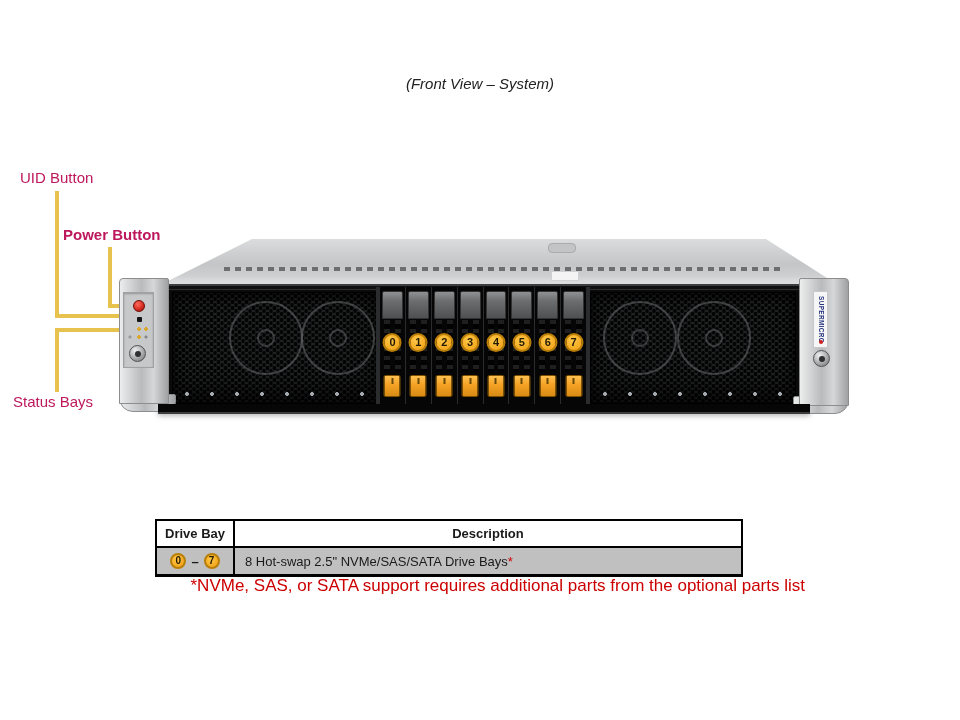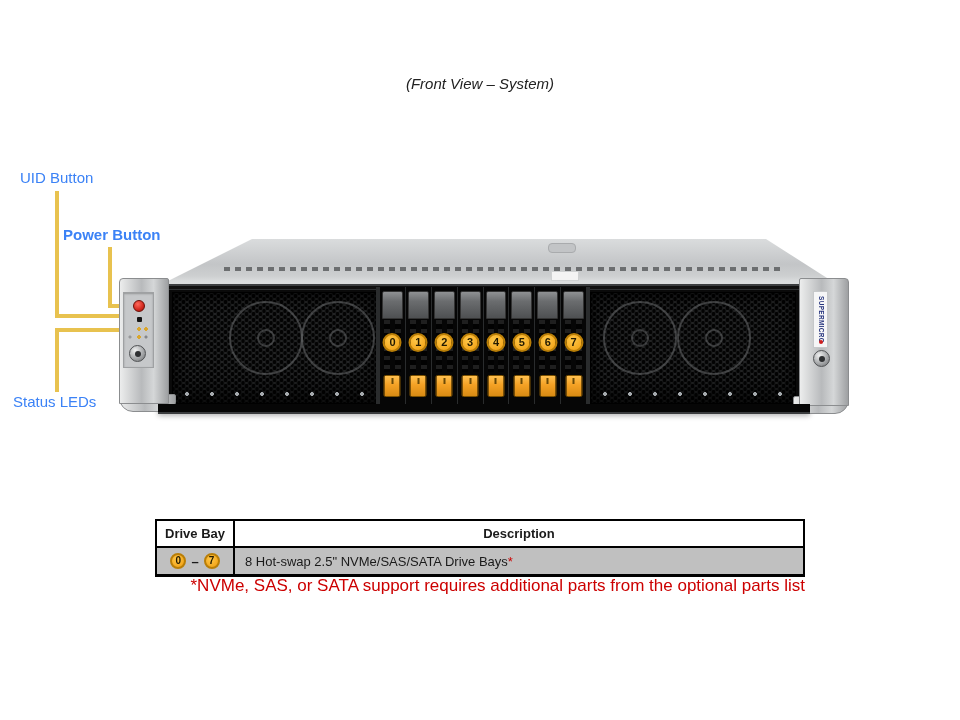--- a/index.html
+++ b/index.html
@@ -14,21 +14,21 @@
   }
   html,body{margin:0;padding:0;background:#fff;}
   .canvas{
     position:relative;width:960px;height:720px;overflow:hidden;background:#fff;
     font-family:"Liberation Sans",sans-serif;color:#1a1a1a;
   }
   .abs{position:absolute;}
 
   
   .title{left:0;top:75px;width:100%;text-align:center;font-style:italic;font-size:15px;color:#222;}
-  .callout{font-size:15px;color:#3b82f6;white-space:nowrap;}
+  .callout{font-size:15px;color:#be185d;white-space:nowrap;}
   .lbl-uid{left:20px;top:169px;}
   .lbl-power{left:63px;top:226px;font-weight:bold;}
   .lbl-status{left:13px;top:393px;}
   .lead{background:var(--callout-line);}
   .ln-uid-v{left:55px;top:191px;width:4px;height:127px;}
   .ln-uid-h{left:55px;top:314px;width:79px;height:4px;}
   .ln-pwr-v{left:108px;top:247px;width:4px;height:61px;}
   .ln-pwr-h{left:108px;top:304px;width:26px;height:4px;}
   .ln-sts-h{left:55px;top:328px;width:74px;height:4px;}
   .ln-sts-v{left:55px;top:328px;width:4px;height:64px;}
@@ -115,21 +115,21 @@
   .kl-l{left:129px;top:345px;} .kl-r{left:813px;top:350px;}
   .keyhole{position:absolute;left:5px;top:5px;width:6px;height:6px;border-radius:50%;background:#2e3032;}
   .logo-strip{left:813px;top:291px;width:15px;height:57px;background:#f6f6f7;
     border:1px solid #c6c8ca;box-sizing:border-box;display:flex;align-items:center;justify-content:center;}
   .logo-text{writing-mode:vertical-rl;font-size:6.5px;font-weight:bold;letter-spacing:.3px;
     color:var(--brand-blue);line-height:1;}
   .logo-dot{position:absolute;left:5px;bottom:3px;width:4px;height:4px;border-radius:50%;background:#cf2020;}
   .chassis-bottom{left:158px;top:404px;width:652px;height:8px;background:#060606;border-bottom:2px solid #3a3c3e;}
 
   
-  .spec-table{left:155px;top:519px;width:650px;border:2px solid #000;border-bottom-width:3px;
+  .spec-table{left:155px;top:519px;width:588px;border:2px solid #000;border-bottom-width:3px;
     background:#fff;box-sizing:border-box;}
   .t-row{display:flex;}
   .t-head{height:25px;border-bottom:2px solid #000;font-weight:bold;font-size:13px;}
   .t-data{height:26px;background:var(--table-row-bg);font-size:13px;}
   .c1{width:78px;border-right:2px solid #000;display:flex;align-items:center;justify-content:center;gap:5px;box-sizing:border-box;}
   .c2{flex:1;display:flex;align-items:center;}
   .t-head .c2{justify-content:center;}
   .t-data .c2{padding-left:10px;}
   .tbadge{width:16px;height:16px;border-radius:50%;box-sizing:border-box;
     background:radial-gradient(circle at 40% 35%,#ffc84a,var(--badge-fill) 70%);
@@ -142,21 +142,21 @@
 </style>
 </head>
 <body>
 
 <div class="canvas">
 
   <div class="abs title">(Front View – System)</div>
 
   <div class="abs callout lbl-uid">UID Button</div>
   <div class="abs callout lbl-power">Power Button</div>
-  <div class="abs callout lbl-status">Status LEDs</div>
+  <div class="abs callout lbl-status">Status Bays</div>
 
   <div class="abs lead ln-uid-v"></div>
   <div class="abs lead ln-uid-h"></div>
   <div class="abs lead ln-pwr-v"></div>
   <div class="abs lead ln-pwr-h"></div>
   <div class="abs lead ln-sts-h"></div>
   <div class="abs lead ln-sts-v"></div>
 
   <div>
     <div class="abs lid">

